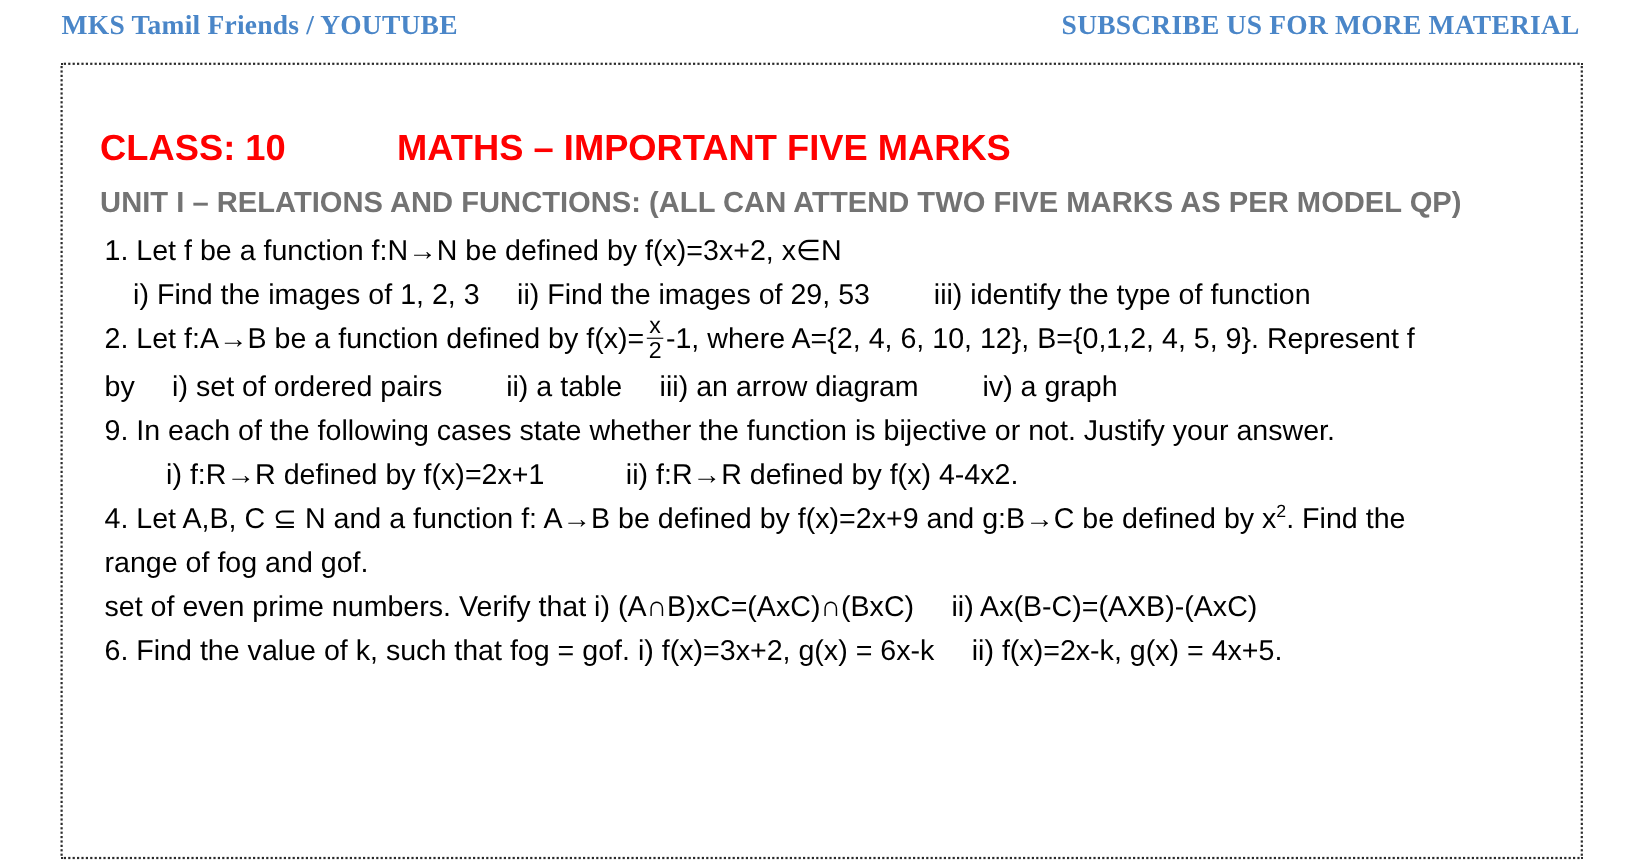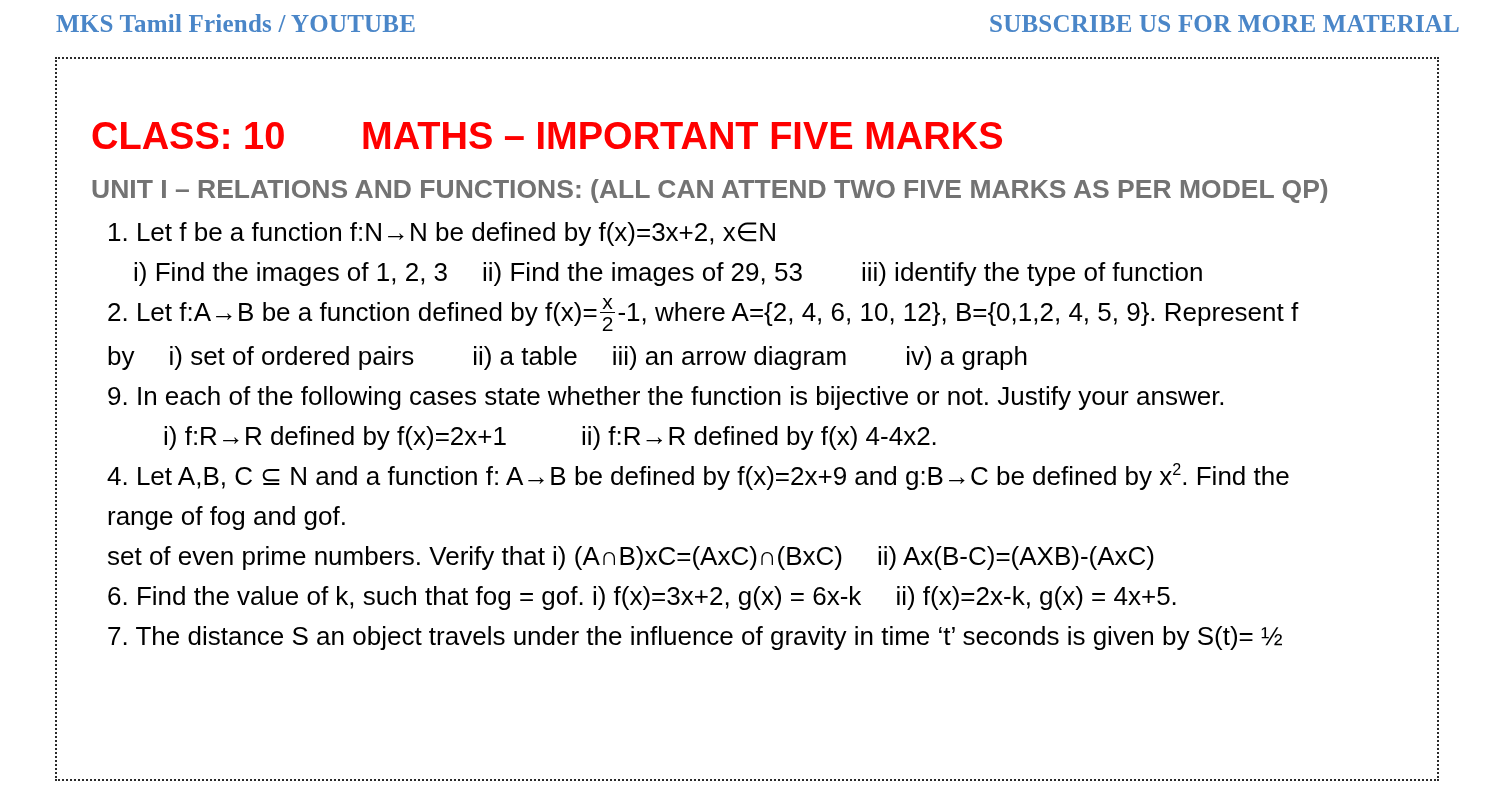--- a/index.html
+++ b/index.html
@@ -18,21 +18,21 @@
     position: relative;
     width: 1500px;
     height: 785px;
     box-sizing: border-box;
   }
   
   .header {
     display: flex;
     justify-content: space-between;
     align-items: flex-start;
-    padding: 10px 36px 0 56px;
+    padding: 10px 60px 0 56px;
     box-sizing: border-box;
     height: 48px;
   }
   .header-text {
     font-family: "Liberation Serif", serif;
     font-weight: bold;
     font-size: 25px;
     color: #4a86c8;
     letter-spacing: 0.2px;
     white-space: nowrap;
@@ -53,21 +53,21 @@
   }
   .content {
     padding: 56px 24px 0 34px;
     box-sizing: border-box;
   }
   
   .title-row {
     display: flex;
     align-items: baseline;
     font-weight: bold;
-    font-size: 38px;
+    font-size: 33px;
     color: #ff0000;
     margin-bottom: 14px;
   }
   .title-left {
     width: 270px;
     flex: 0 0 270px;
   }
   .title-right {
     flex: 1 1 auto;
   }
@@ -78,21 +78,21 @@
     line-height: 1.32;
     color: #737373;
     margin-bottom: 6px;
     max-width: 1300px;
   }
   
   .q {
     font-size: 26px;
     line-height: 1.5;
     color: #000000;
-    margin: 0 0 1px 16px;
+    margin: 0 0 1px 4px;
   }
   .q .indent-1 { display: inline-block; width: 26px; }
   .q .indent-2 { display: inline-block; width: 56px; }
   .gap-sm { display: inline-block; width: 34px; }
   .gap-md { display: inline-block; width: 58px; }
   .gap-lg { display: inline-block; width: 74px; }
   .frac {
     display: inline-block;
     vertical-align: middle;
     text-align: center;
@@ -149,17 +149,16 @@
       <p class="q">range of fog and gof.</p>
 
       <p class="q">
         <span>set of even prime numbers. Verify that i) (A∩B)xC=(AxC)∩(BxC)</span><span class="gap-sm"></span><span>ii) Ax(B-C)=(AXB)-(AxC)</span>
       </p>
 
       <p class="q">
         <span>6. Find the value of k, such that fog = gof. i) f(x)=3x+2, g(x) = 6x-k</span><span class="gap-sm"></span><span>ii) f(x)=2x-k, g(x) = 4x+5.</span>
       </p>
 
-      <p class="q">7. The distance S an object travels under the influence of gravity in time ‘t’ seconds is given by S(t)= ½</p>
 
     </div>
   </div>
 </div>
 
 </body></html>

